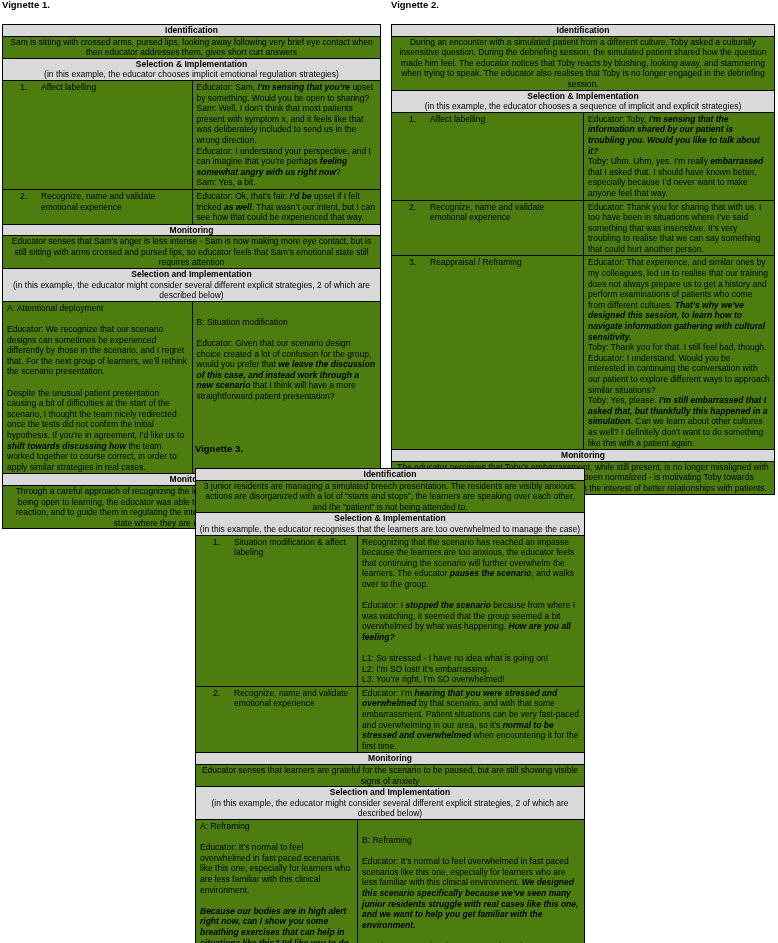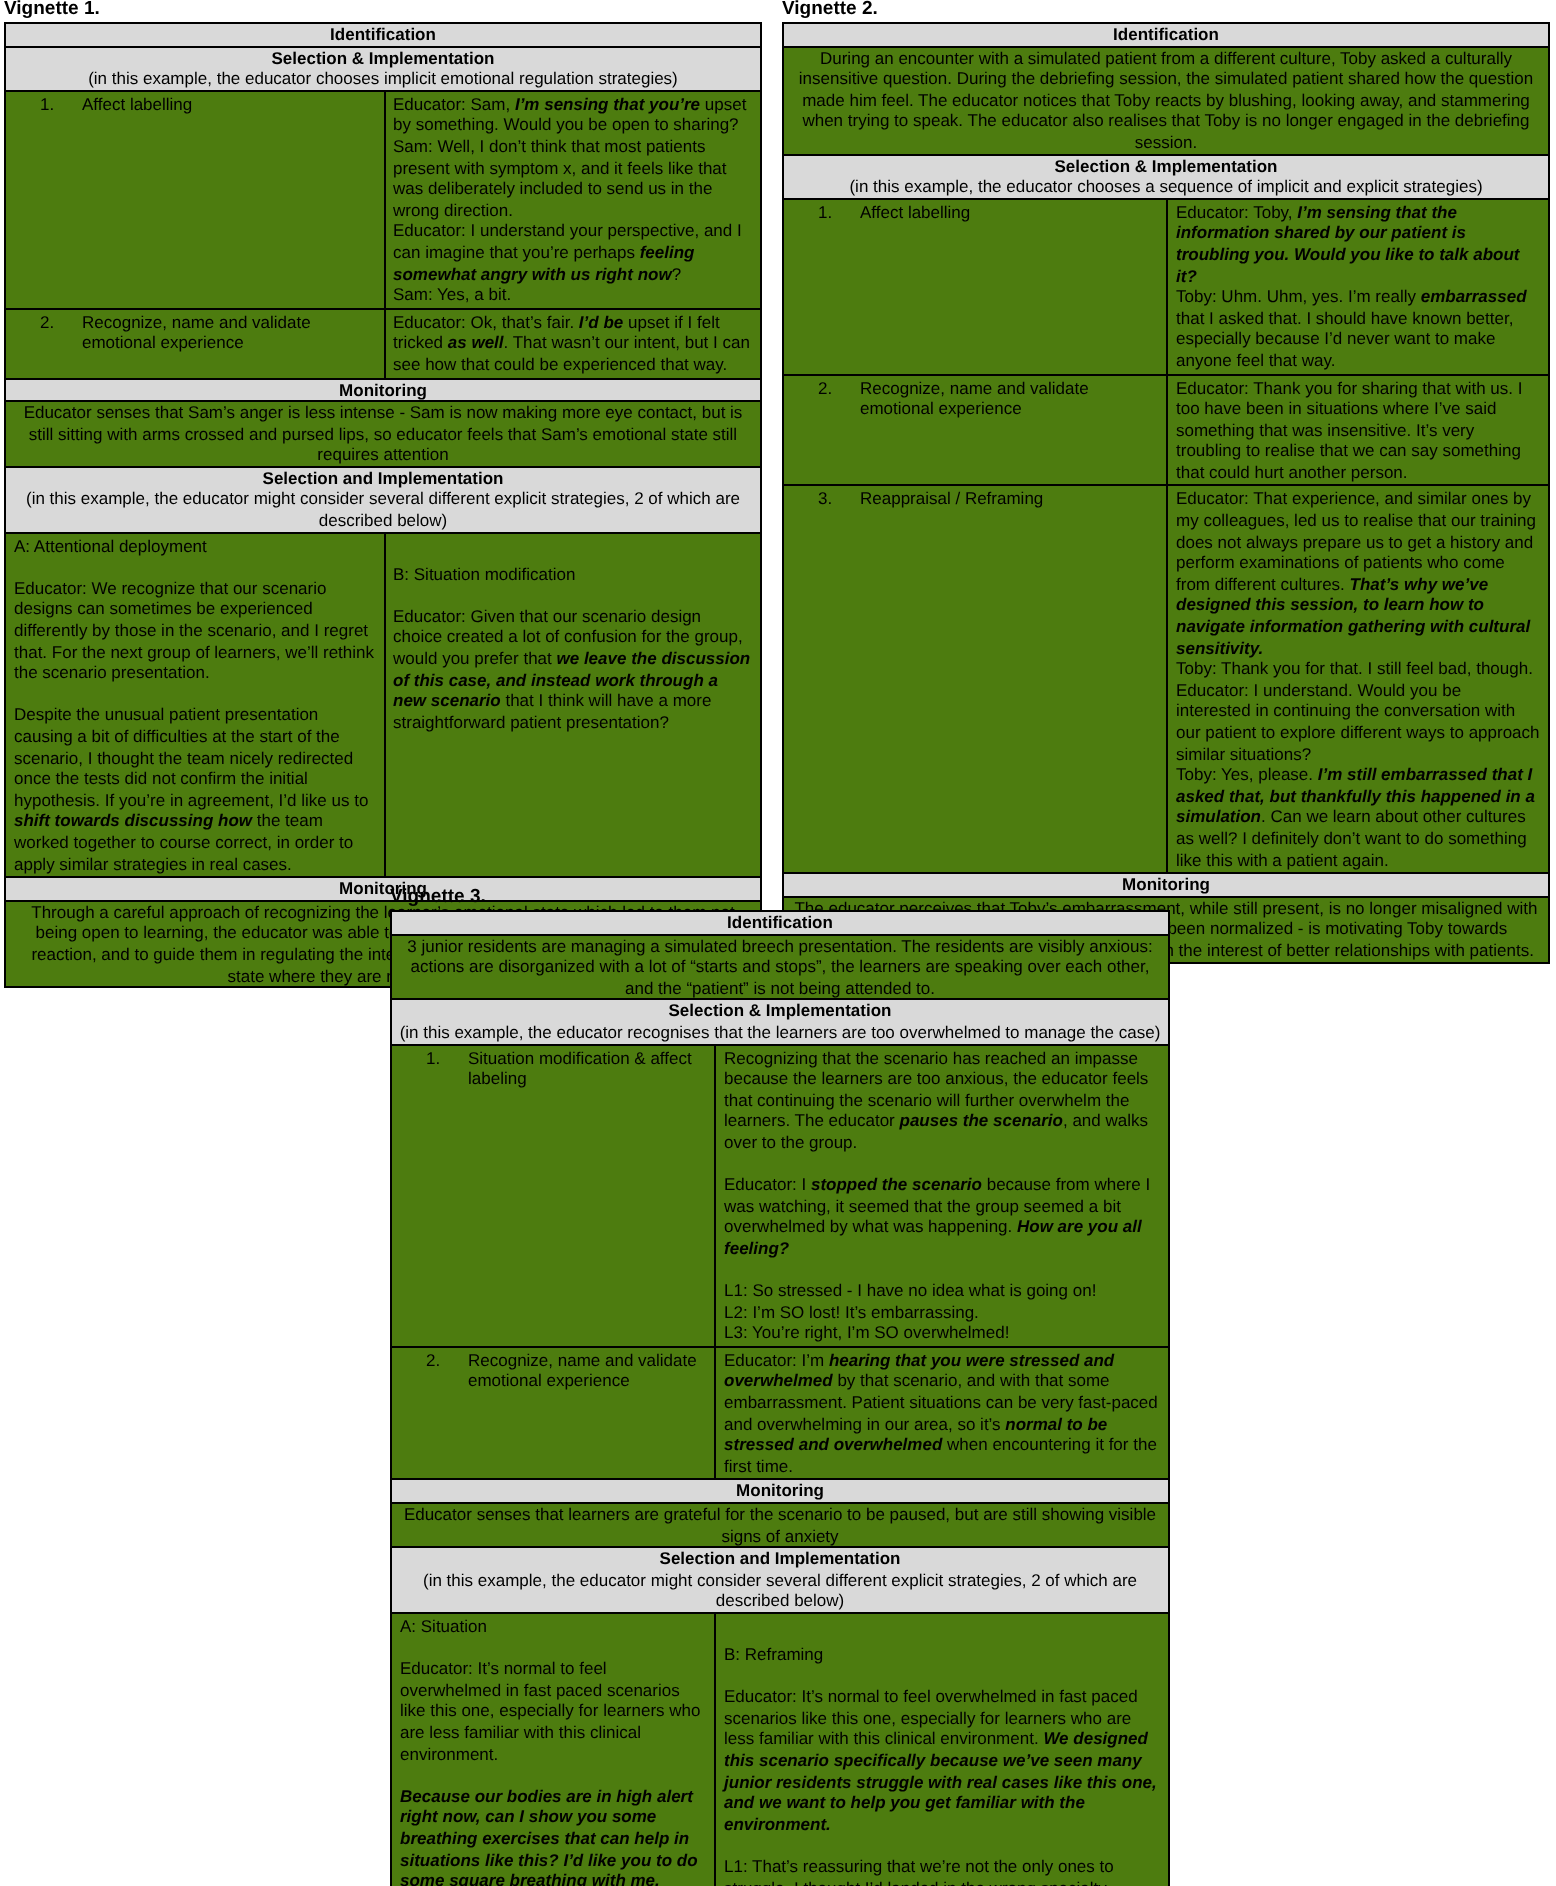--- a/index.html
+++ b/index.html
@@ -7,21 +7,21 @@
     position:relative;
     width:778px;height:943px;
     background:#ffffff;
     font-family:"Liberation Sans",sans-serif;
     font-size:8.5px;line-height:10.6px;color:#000;
   }
   .vblock{position:absolute;}
   .v1{left:2px;top:0;width:379px;}
   .v2{left:391px;top:0;width:384px;}
   .v3{left:195px;top:444px;width:390px;}
-  .vlabel{font-weight:bold;font-size:9.5px;line-height:10px;margin-bottom:1px;}
+  .vlabel{font-weight:bold;font-size:9.5px;line-height:10px;margin-bottom:14px;}
   .vtable{border:1px solid #000;background:#4d7c0f;}
   .row{border-top:1px solid #000;}
   .row:first-child{border-top:none;}
   .band{background:#d9d9d9;text-align:center;padding:0 3px;}
   .band .b{font-weight:bold;}
   .center{text-align:center;padding:0 5px;}
   .pair{display:flex;align-items:stretch;}
   .pair .left{width:50%;box-sizing:border-box;display:flex;padding:1px 4px 1px 17px;}
   .pair .num{width:21px;flex:none;}
   .pair .lab{flex:1;}
@@ -36,20 +36,21 @@
 </style>
 </head>
 <body>
 
 <div class="vblock v1">
   <div class="vlabel">Vignette 1.</div>
   <div class="vtable">
       <div class="row band">
         <div class="b">Identification</div>
       </div>
+      <div class="row center">Sam is sitting with crossed arms, pursed lips, looking away following very brief eye contact when then educator addresses them, gives short curt answers</div>
       <div class="row band">
         <div class="b">Selection &amp; Implementation</div>
         <div>(in this example, the educator chooses implicit emotional regulation strategies)</div>
       </div>
       <div class="row pair">
         <div class="left">
           <span class="num">1.</span>
           <span class="lab">Affect labelling</span>
         </div>
         <div class="right">
@@ -184,21 +185,21 @@
       <div class="row band">
         <div class="b">Monitoring</div>
       </div>
       <div class="row center">Educator senses that learners are grateful for the scenario to be paused, but are still showing visible signs of anxiety</div>
       <div class="row band">
         <div class="b">Selection and Implementation</div>
         <div>(in this example, the educator might consider several different explicit strategies, 2 of which are described below)</div>
       </div>
       <div class="row cols">
         <div class="a">
-          <div class="para"><span>A: Situation</span></div>
+          <div class="para"><span>A: Reframing</span></div>
           <div class="para">&nbsp;</div>
           <div class="para"><span>Educator:  It’s normal to feel overwhelmed in fast paced scenarios like this one, especially for learners who are less familiar with this clinical environment.</span></div>
           <div class="para">&nbsp;</div>
           <div class="para"><span class="bi">Because our bodies are in high alert right now, can I show you some breathing exercises that can help in situations like this? I’d like you to do some square breathing with me.</span></div>
         </div>
         <div class="b2">
           <div class="para"><span>B: Reframing</span></div>
           <div class="para">&nbsp;</div>
           <div class="para"><span>Educator: It’s normal to feel overwhelmed in fast paced scenarios like this one, especially for learners who are less familiar with this clinical environment. </span><span class="bi">We designed this scenario specifically because we’ve seen many junior residents struggle with real cases like this one, and we want to help you get familiar with the environment.</span></div>
           <div class="para">&nbsp;</div>

